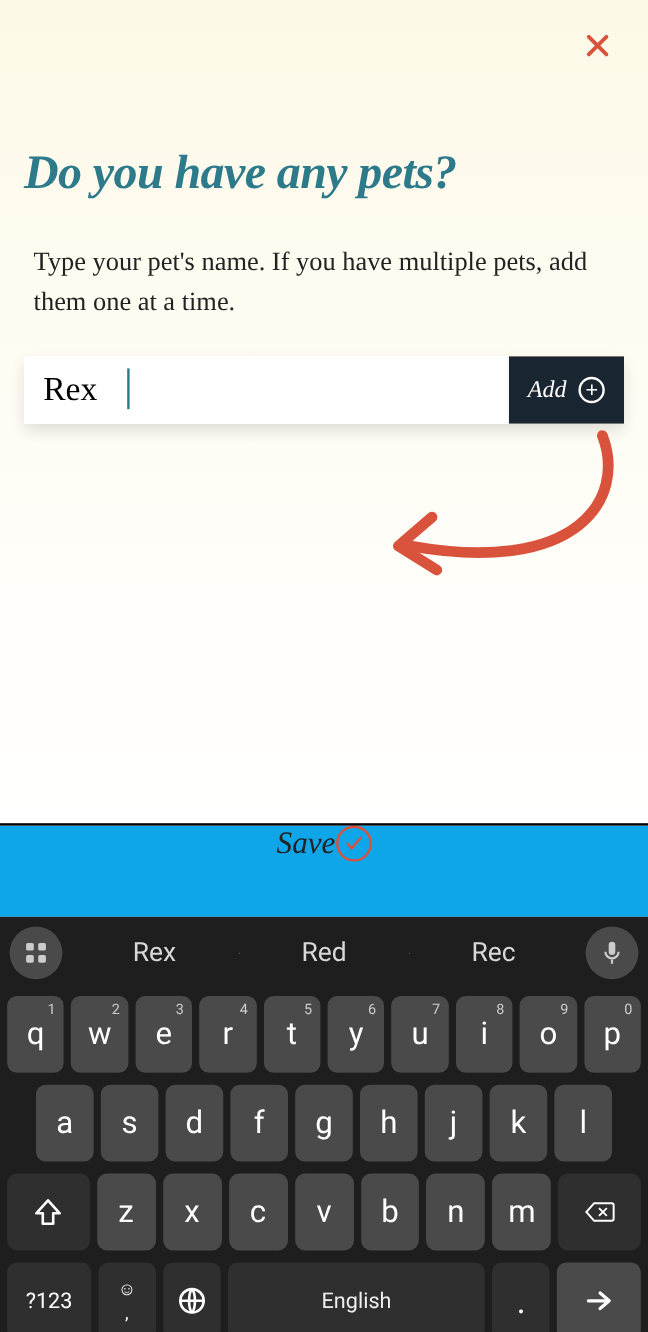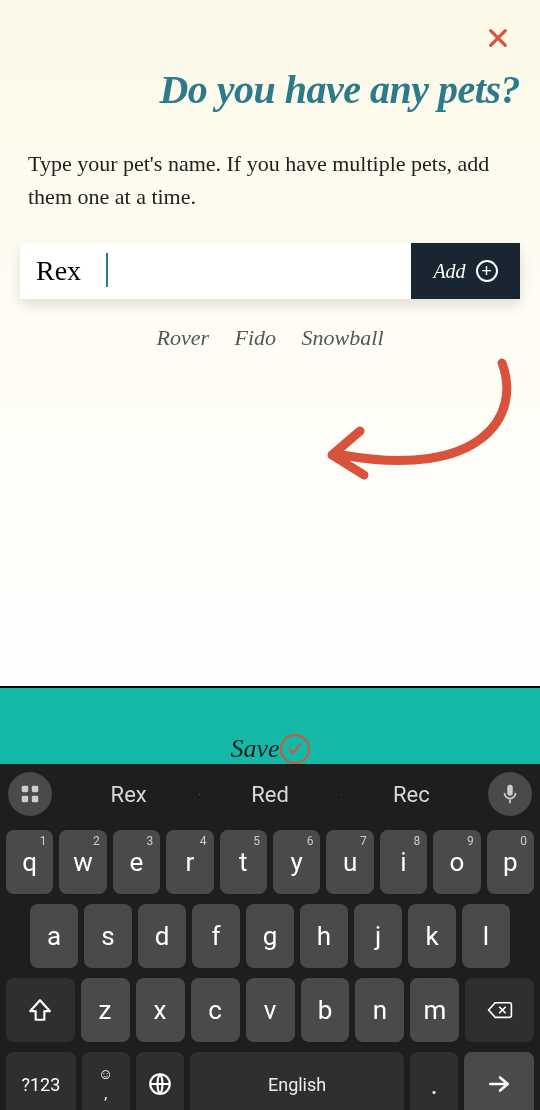--- a/index.html
+++ b/index.html
@@ -16,22 +16,22 @@
   .close-btn {
     position: absolute;
     top: 20px; right: 24px;
     width: 36px; height: 36px;
     display: flex; align-items: center; justify-content: center;
     cursor: pointer;
   }
   .close-btn svg { width: 22px; height: 22px; stroke: #d9523b; stroke-width: 3.5; stroke-linecap: round; }
 
   .title {
-    margin-top: 66px;
-    text-align: right;
+    margin-top: 120px;
+    text-align: left;
     font-style: italic;
     font-weight: 700;
     font-size: 40px;
     color: #2d7a8a;
     letter-spacing: -0.5px;
   }
   .subtitle {
     margin-top: 34px;
     font-size: 22px;
     color: #222;
@@ -56,21 +56,21 @@
     outline: none;
   }
   .pet-input-wrap { position: relative; flex:1; background:#fff; display:flex; }
   .cursor-bar {
     position: absolute;
     left: 86px; top: 10px;
     width: 2px; height: 34px;
     background: #2d7a8a;
   }
   .add-btn {
-    width: 109px;
+    width: 96px;
     background: #192530;
     color: #fff;
     display: flex;
     align-items: center;
     justify-content: center;
     gap: 10px;
     font-style: italic;
     font-size: 20px;
     font-family: Georgia, serif;
     cursor: pointer;
@@ -98,23 +98,23 @@
   .arrow-wrap {
     position: absolute;
     top: 345px; left: 322px;
     width: 200px; height: 160px;
     pointer-events: none;
   }
   .arrow-wrap svg { width: 100%; height: 100%; overflow: visible; }
 
   .save-bar {
     flex: 0 0 76px;
-    background: #14b8a6;
-    display: flex;
-    align-items: flex-end;
+    background: #0ea5e9;
+    display: flex;
+    align-items: flex-start;
     justify-content: center;
     font-style: italic;
     font-size: 26px;
     color: #222;
     cursor: pointer;
   }
   .save-check {
     width: 30px; height: 30px;
     border: 2.5px solid #d9523b;
     border-radius: 50%;
@@ -212,25 +212,20 @@
     <div class="pet-input-wrap">
       <input class="pet-input" value="Rex" style="">
       <div class="cursor-bar"></div>
     </div>
     <div class="add-btn">
       <span>Add</span>
       <span class="plus-circle">+</span>
     </div>
   </div>
 
-  <div class="suggest-row">
-    <span>Rover</span>
-    <span>Fido</span>
-    <span>Snowball</span>
-  </div>
 
   <div class="arrow-wrap">
     <svg viewBox="0 0 200 160">
       <path d="M 180 18 C 200 70, 160 135, 20 110" stroke="#d9523b" stroke-width="9" fill="none" stroke-linecap="round"></path>
       <path d="M 38 86 L 10 110 L 42 130" stroke="#d9523b" stroke-width="9" fill="none" stroke-linecap="round" stroke-linejoin="round"></path>
     </svg>
   </div>
 </div>
 
 <div class="save-bar">

